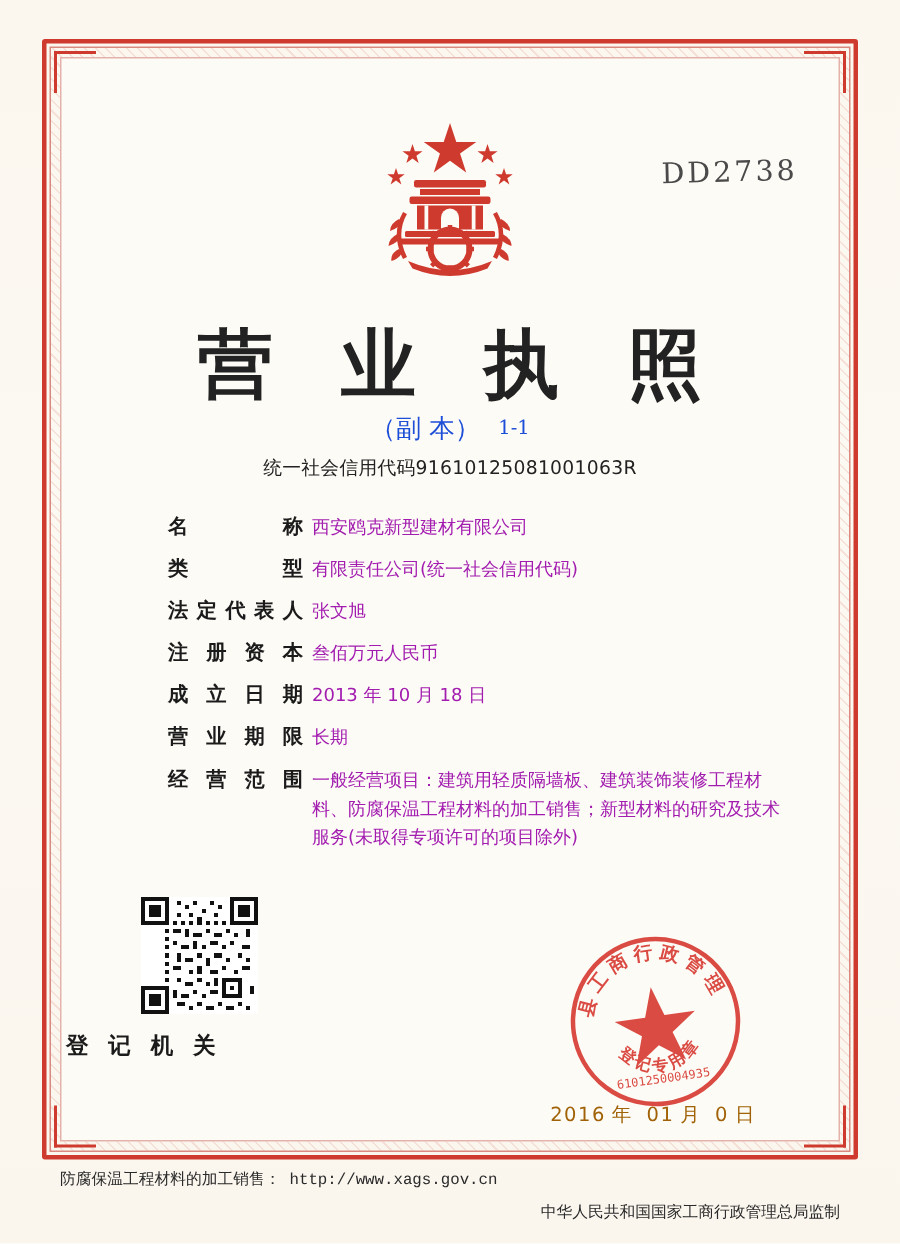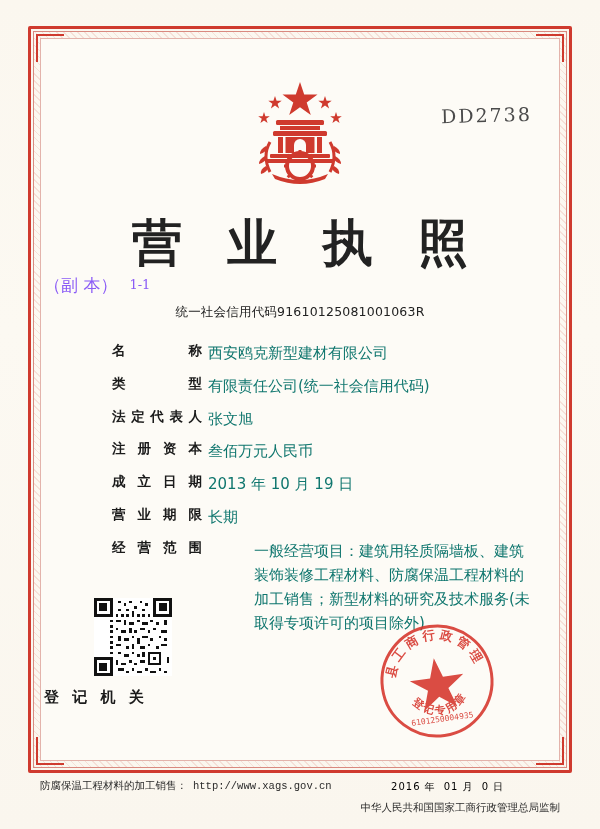--- a/index.html
+++ b/index.html
@@ -131,22 +131,23 @@
     letter-spacing: 14px;
     text-indent: 14px;
     color: #222;
   }
 
   .subtitle-row {
     position: absolute;
     left: 0;
     right: 0;
     top: 232px;
+    text-align: center;
     font-size: 17px;
-    color: #8b5cf6;
+    color: #1d4ed8;
   }
   .subtitle-row .copy-no {
     font-size: 13px;
     margin-left: 12px;
     font-family: "DejaVu Serif", serif;
     vertical-align: 2px;
   }
 
   .credit-code {
     position: absolute;
@@ -177,28 +178,27 @@
     font-size: 13.5px;
     font-weight: bold;
     color: #1b1b1b;
     letter-spacing: 0px;
     text-align: justify;
     text-align-last: justify;
     padding-right: 6px;
     box-sizing: border-box;
   }
   .field-value {
-    font-size: 15px;
-    color: #0f766e;
+    font-size: 12px;
+    color: #a21caf;
     line-height: 1.55;
     flex: 1;
   }
   .field-row.multi .field-value {
     line-height: 1.6;
-    margin-left: 46px;
   }
 
   
   .qr {
     position: absolute;
     left: 50px;
     top: 556px;
     width: 78px;
     height: 78px;
     background: #fff;
@@ -227,24 +227,23 @@
     height: 126px;
     opacity: 0.88;
     transform: rotate(-8deg);
   }
 
   
   .date-line {
     position: absolute;
     right: 50px;
     top: 692px;
-    font-size: 10px;
-    color: #000000;
+    font-size: 13px;
+    color: #a16207;
     letter-spacing: 1px;
-    margin-top: 46px;
   }
   .date-line span { margin: 0 2px; }
 
   
   .footer {
     position: absolute;
     left: 40px;
     right: 40px;
     bottom: 14px;
     display: flex;
@@ -354,21 +353,21 @@
       <div class="field-row">
         <div class="field-label">法定代表人</div>
         <div class="field-value">张文旭</div>
       </div>
       <div class="field-row">
         <div class="field-label">注 册 资 本</div>
         <div class="field-value">叁佰万元人民币</div>
       </div>
       <div class="field-row">
         <div class="field-label">成 立 日 期</div>
-        <div class="field-value">2013 年 10 月 19 日</div>
+        <div class="field-value">2013 年 10 月 18 日</div>
       </div>
       <div class="field-row">
         <div class="field-label">营 业 期 限</div>
         <div class="field-value">长期</div>
       </div>
       <div class="field-row multi">
         <div class="field-label">经 营 范 围</div>
         <div class="field-value">一般经营项目：建筑用轻质隔墙板、建筑装饰装修工程材料、防腐保温工程材料的加工销售；新型材料的研究及技术服务(未取得专项许可的项目除外)</div>
       </div>
     </div>

